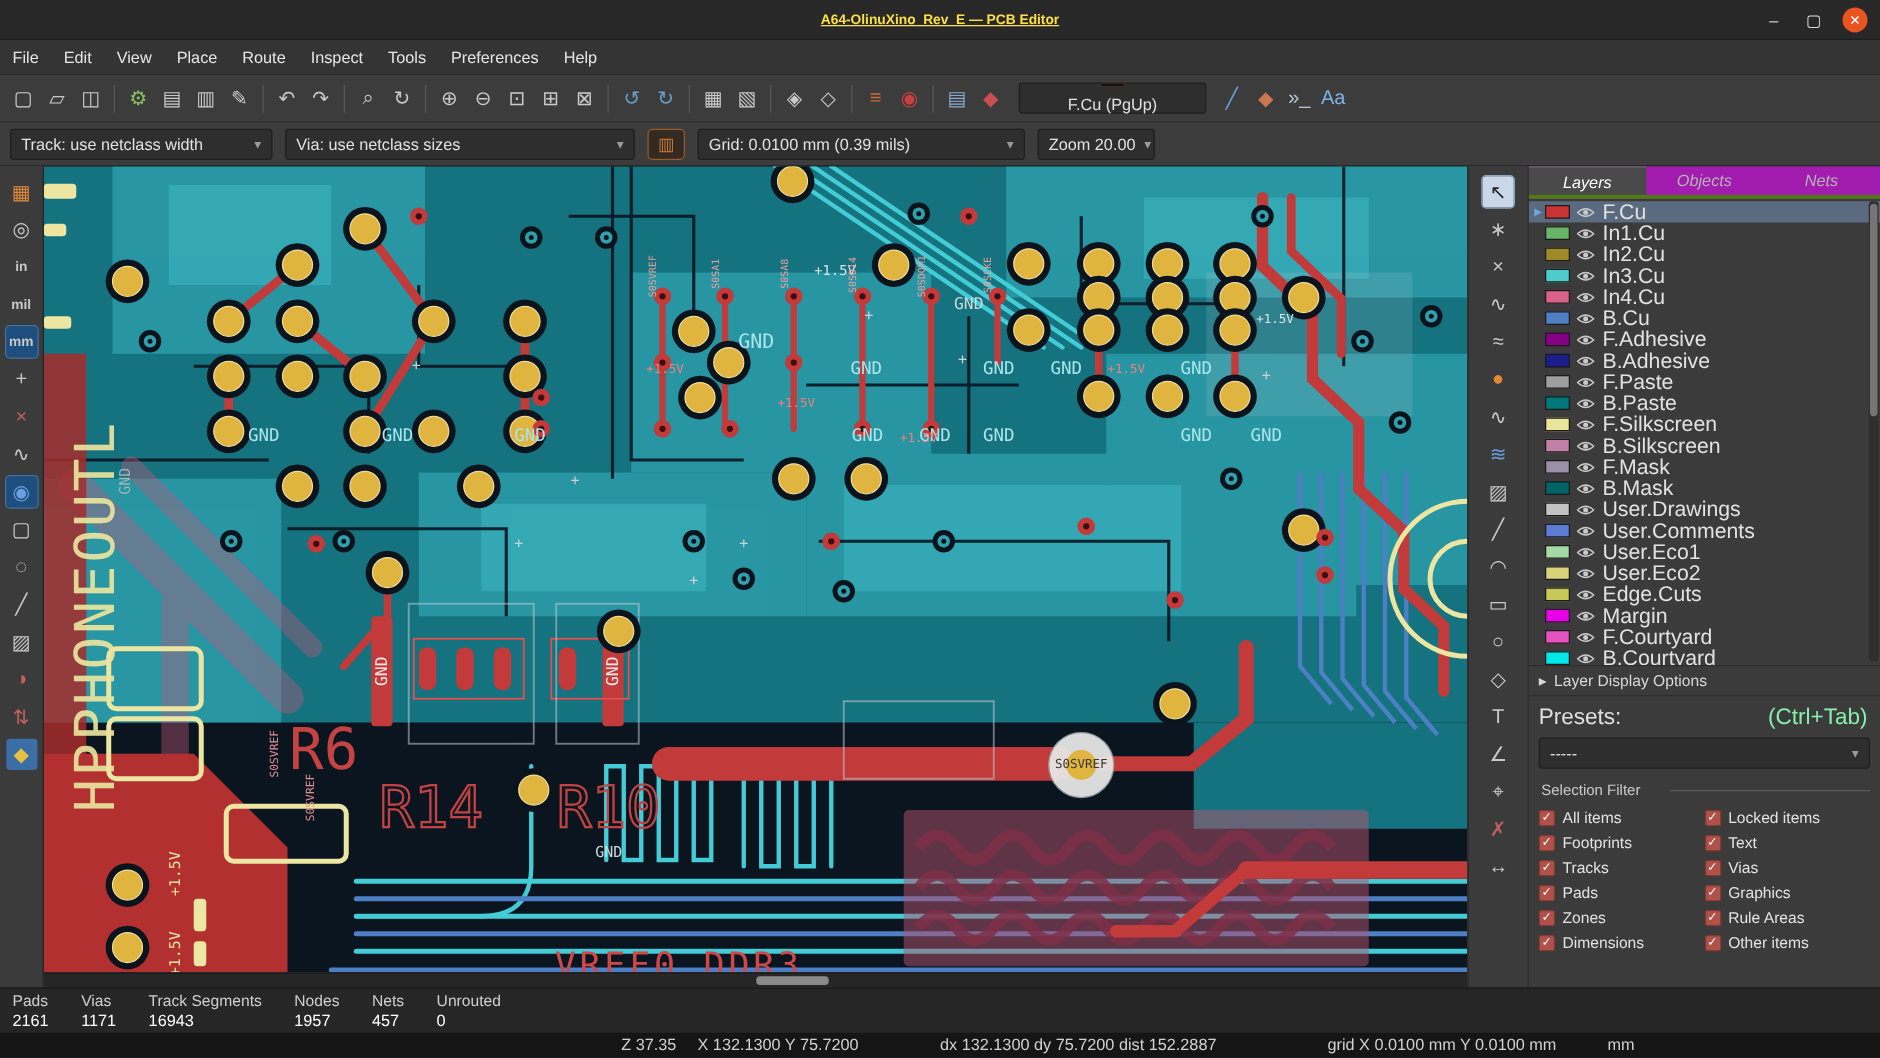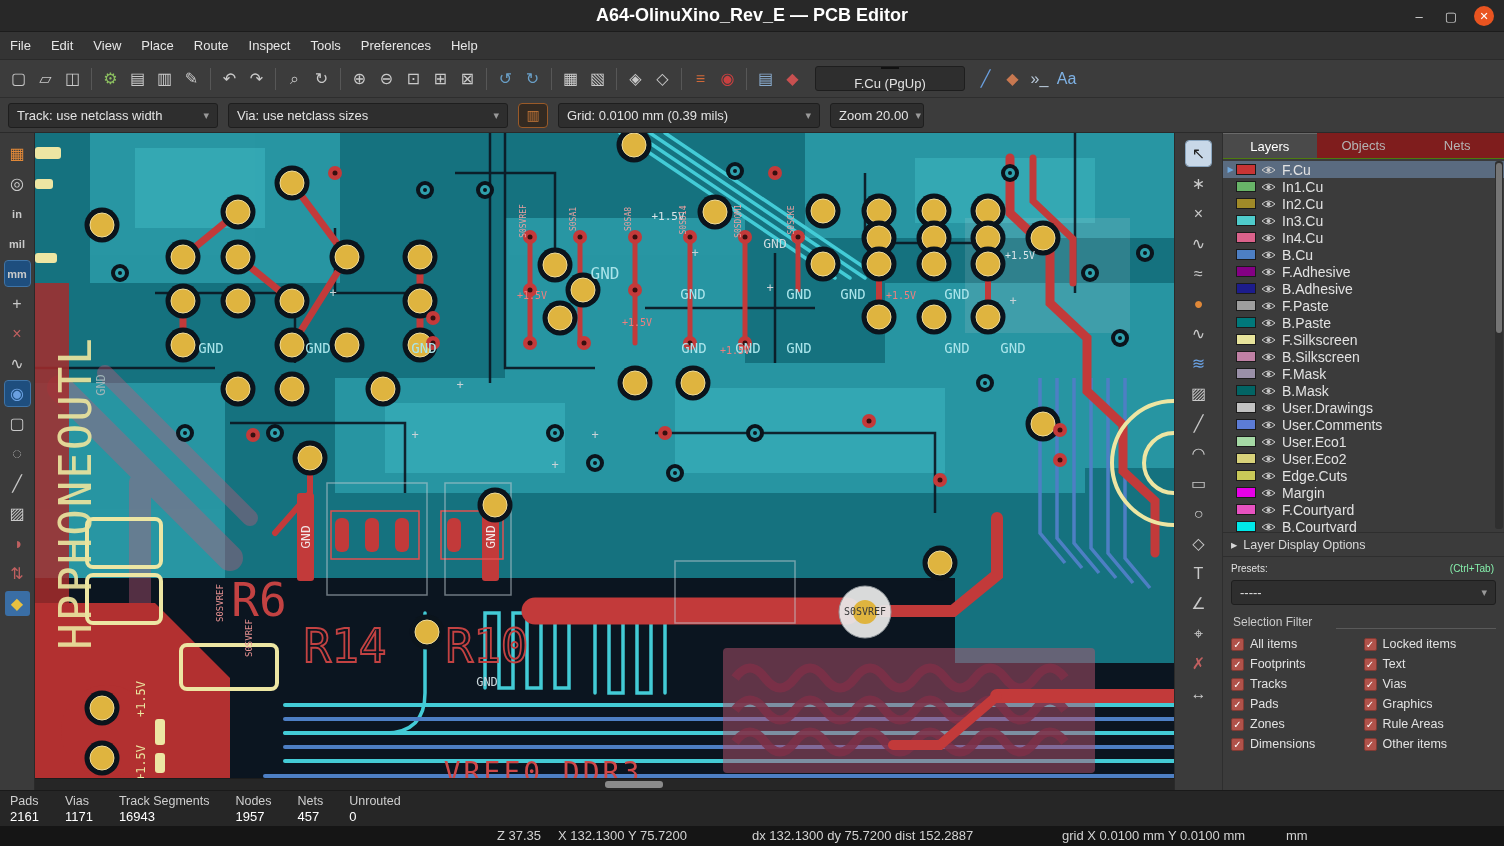--- a/index.html
+++ b/index.html
@@ -2,21 +2,21 @@
 <html><head>
 <meta charset="utf-8">
 <style>
   * { margin:0; padding:0; box-sizing:border-box; user-select:none; }
   html,body { background:#1e1e1e; }
   body { font-family:"Liberation Sans", sans-serif; }
   .app { position:relative; width:1504px; height:846px; overflow:hidden; background:#3b3b3b; }
 
   
   .titlebar { position:absolute; top:0; left:0; width:1504px; height:32px; background:#282828; border-bottom:1px solid #1c1c1c; display:flex; align-items:center; justify-content:center; }
-  .titlebar .title { color:#ffffff; font-size:18px; font-weight:bold; }
+  .titlebar .title { color:#fde047; font-size:11px; font-weight:bold;text-decoration:underline; }
   .winbtns { position:absolute; right:10px; top:0; height:32px; display:flex; align-items:center; gap:14px; }
   .wbtn { color:#d8d8d8; font-size:13px; width:18px; height:18px; display:flex; align-items:center; justify-content:center; cursor:default; }
   .wbtn.close { background:#e95420; color:#fff; border-radius:50%; width:20px; height:20px; font-size:11px; }
 
   
   .menubar { position:absolute; top:32px; left:0; width:1504px; height:28px; background:#343434; display:flex; align-items:center; padding-left:0; border-bottom:1px solid #2a2a2a; }
   .menu-item { color:#e6e6e6; font-size:13px; padding:0 10px; height:100%; display:flex; align-items:center; }
 
   
   .toolbar1 { position:absolute; top:60px; left:0; width:1504px; height:38px; background:#3c3c3c; display:flex; align-items:center; padding-left:6px; border-bottom:1px solid #2e2e2e; }
@@ -41,37 +41,37 @@
   .righttoolbar .tbtn.active span { color:#222; }
 
   
   .canvas { position:absolute; top:133px; left:35px; width:1139px; height:645px; background:#0b1520; overflow:hidden; }
   .hscroll { position:absolute; top:778px; left:35px; width:1139px; height:12px; background:#262626; border-top:1px solid #1c1c1c; }
   .hscroll .thumb { position:absolute; left:570px; top:2px; width:58px; height:7px; background:#8a8a8a; border-radius:3px; }
 
   
   .appearance { position:absolute; top:133px; left:1222px; width:282px; height:657px; background:#3b3b3b; border-left:1px solid #2e2e2e; overflow:hidden; color:#e0e0e0; }
   .ap-header { font-size:13px; color:#dcdcdc; padding:5px 8px 3px; }
-  .ap-tabs { display:flex; height:26px; border-bottom:1px solid #4d7c0f; background:#7f1d1d; }
+  .ap-tabs { display:flex; height:26px; border-bottom:3px solid #4d7c0f; background:#a21caf;font-style:italic; }
   .ap-tab { flex:1; display:flex; align-items:center; justify-content:center; font-size:13px; color:#b4b4b4; }
   .ap-tab.active { background:#4a4a4a; color:#ffffff; border-top:1px solid #6a6a6a; }
   .layers-list { position:relative; height:373px; overflow:hidden; padding-top:2px; }
   .layer-row { height:17px; display:flex; align-items:center; padding-left:2px; }
   .layer-row.selected { background:#5a6b80; }
   .lmark { width:11px; font-size:8px; color:#6fa8dc; text-align:center; }
   .lswatch { width:20px; height:11px; border:1px solid #1b1b1b; margin-right:5px; }
   .leye { width:17px; display:flex; align-items:center; margin-right:4px; }
-  .lname { font-size:14px; color:#e2e2e2; }
+  .lname { font-size:17px; color:#e2e2e2; }
   .vscroll { position:absolute; right:1px; top:2px; width:8px; height:368px; background:#2f2f2f; border-radius:3px; }
   .vscroll .thumb { position:absolute; top:2px; left:1px; width:6px; height:170px; background:#757575; border-radius:3px; }
   .ldo-row { border-top:1px solid #2e2e2e; border-bottom:1px solid #2e2e2e; padding:4px 8px; font-size:12.5px; color:#d8d8d8; display:flex; gap:6px; align-items:center; }
-  .presets-row { display:flex; justify-content:space-between; padding:6px 10px 2px 8px; font-size:10px;align-items:flex-end; }
+  .presets-row { display:flex; justify-content:space-between; padding:6px 10px 2px 8px; font-size:18px;align-items:flex-end; }
   .presets-row .shortcut { color:#86efac; }
   .preset-combo { margin:4px 8px 0; }
-  .filter-header { display:flex; align-items:flex-end; gap:24px; padding:10px 0 2px 10px; }
+  .filter-header { display:flex; align-items:center; gap:24px; padding:10px 0 2px 10px; }
   .filter-header .txt { font-size:12px; color:#cacaca; white-space:nowrap; }
   .filter-header .line { flex:1; height:1px; background:#5a5a5a; margin-right:8px; }
   .filter-grid { display:grid; grid-template-columns:1fr 1fr; row-gap:6px; padding:6px 8px; }
   .filter-item { display:flex; align-items:center; gap:6px; font-size:12.5px; color:#e2e2e2; }
   .cbox { width:13px; height:13px; border-radius:2px; background:#b0524a; border:1px solid #823a33; color:#fff; font-size:10px; line-height:11px; text-align:center; }
 
   
   .statusbar1 { position:absolute; top:790px; left:0; width:1504px; height:36px; background:#262626; display:flex; gap:26px; padding:3px 0 0 10px; border-top:1px solid #1a1a1a; }
   .stat .slabel { font-size:12.5px; color:#cfcfcf; }
   .stat .svalue { font-size:13px; color:#ffffff; margin-top:1px; }

